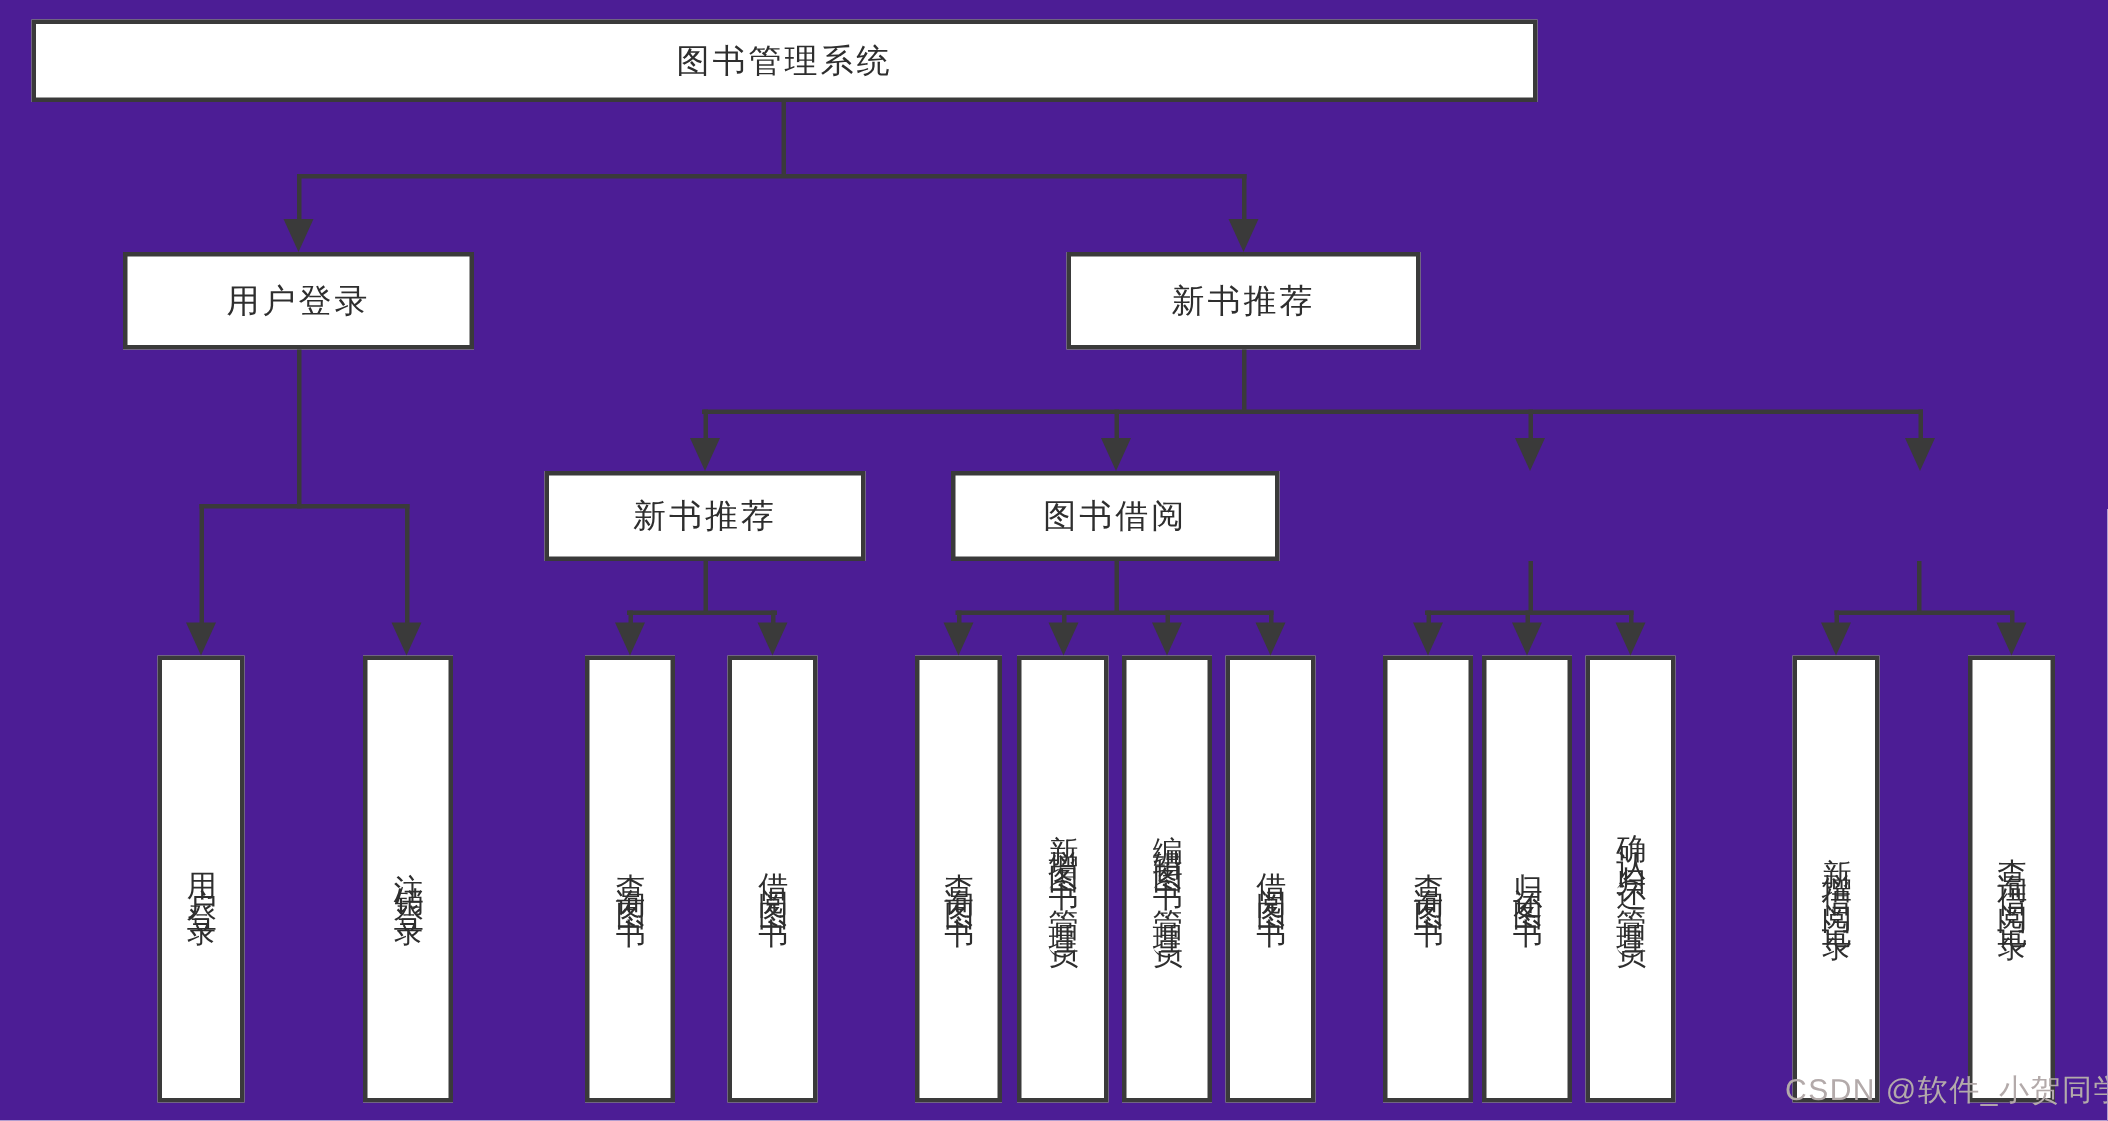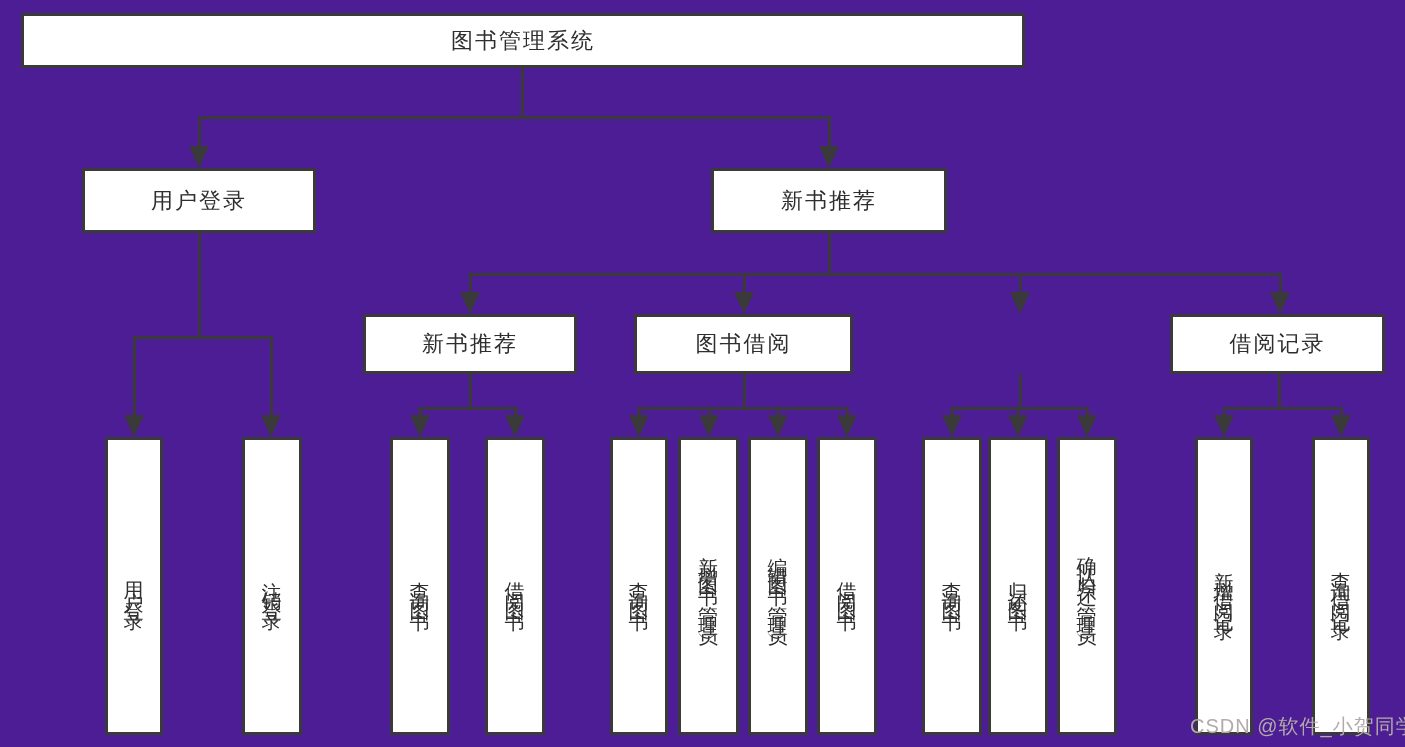--- a/index.html
+++ b/index.html
@@ -58,23 +58,20 @@
   </div>
   <div class="box" style="left:711px;top:168px;width:236px;height:65px">
     <span>新书推荐</span>
   </div>
 
   <div class="box" style="left:634px;top:314px;width:219px;height:60px">
     <span>图书借阅</span>
   </div>
   <div class="box" style="left:363px;top:314px;width:214px;height:60px">
     <span>新书推荐</span>
-  </div>
-  <div class="box" style="left:1170px;top:314px;width:215px;height:60px">
-    <span>借阅记录</span>
   </div>
 
   <div class="box leaf" style="left:105px;top:437px;width:58px;height:298px">
     <span class="vtext">用户登录</span>
   </div>
   <div class="box leaf" style="left:242px;top:437px;width:60px;height:298px">
     <span class="vtext">注销登录</span>
   </div>
 
   <div class="box leaf" style="left:390px;top:437px;width:60px;height:298px">

